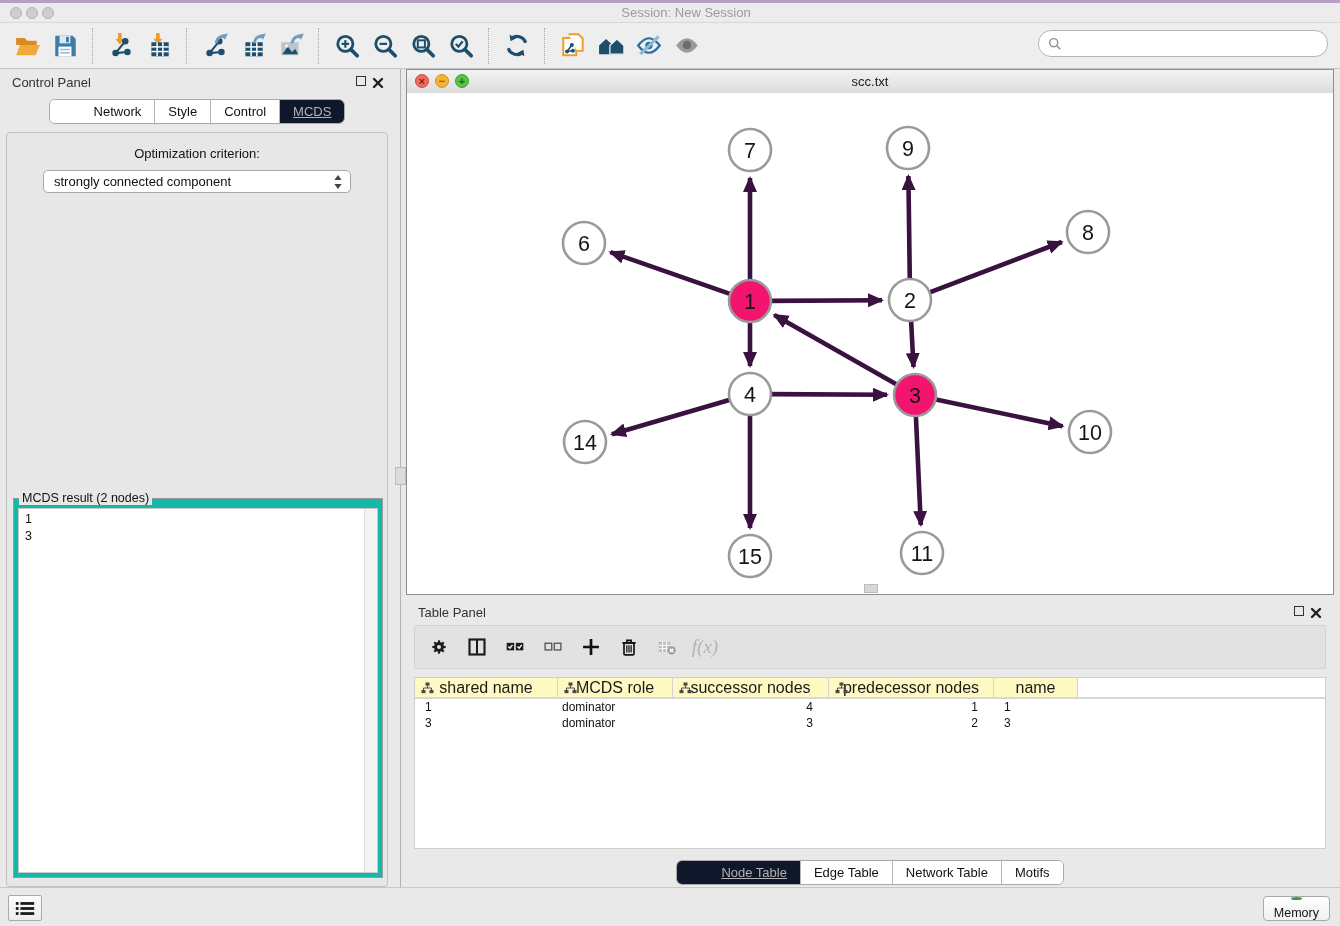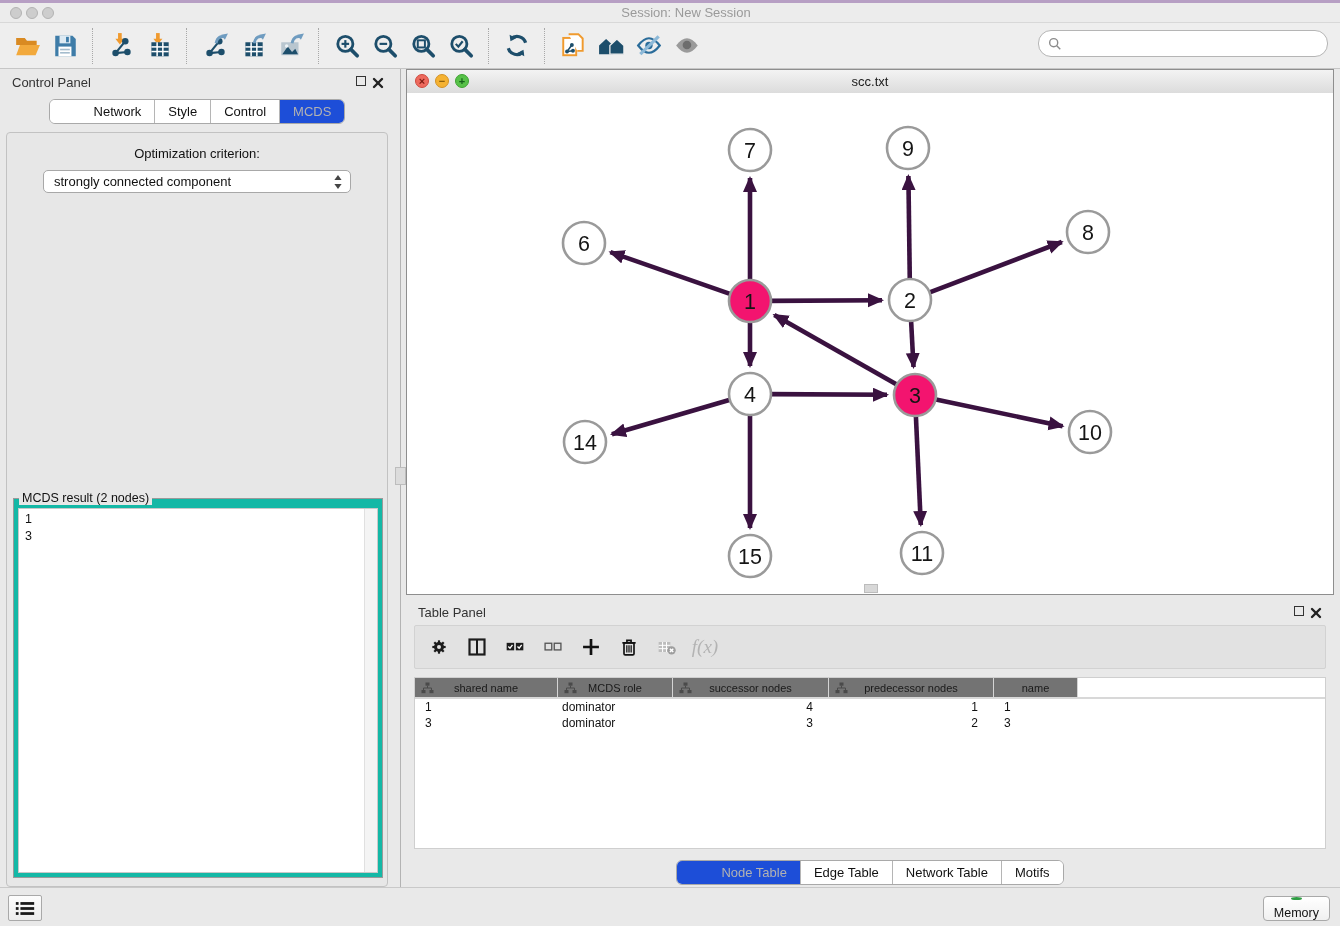--- a/index.html
+++ b/index.html
@@ -27,21 +27,21 @@
   
   .panel-head{position:absolute;left:0;top:0;width:100%;height:26px;}
   .panel-title{position:absolute;left:12px;top:6px;font-size:13px;color:#333;}
   .float-btn{position:absolute;top:7px;width:10px;height:10px;border:1.6px solid #333;box-sizing:border-box;}
   .close-btn{position:absolute;top:6px;width:12px;height:12px;}
   .close-btn svg{width:12px;height:12px;}
   
   .tabs{display:inline-flex;border:1px solid #a9a9a9;border-radius:6px;overflow:hidden;background:#fff;}
   .tab{padding:4px 13px;font-size:13px;background:#fff;color:#111;border-left:1px solid #b5b5b5;cursor:default;white-space:nowrap;}
   .tab:first-child{border-left:none;padding-left:44px;}
-  .tab.active{background:#1d4ed8;color:#b2b2b2;}
+  .tab.active{background:#0f172a;color:#b2b2b2;text-decoration:underline;}
   
   .control-panel{position:absolute;left:0;top:66px;width:394px;height:822px;background:#e9e9e9;}
   .cp-tabs{position:absolute;left:0;right:0;top:30px;text-align:center;}
   .cp-box{position:absolute;left:6px;right:6px;top:63px;bottom:4px;border:1px solid #c2c2c2;
           border-radius:4px;background:#e7e7e7;}
   .opt-label{margin-top:13px;text-align:center;font-size:13px;color:#111;}
   .mac-select{position:relative;margin:9px auto 0 auto;width:308px;height:23px;background:#fff;
               border:1px solid #a8a8a8;border-radius:5px;box-sizing:border-box;
               font-size:13px;color:#111;line-height:21px;padding-left:10px;}
   .mac-select .chev{position:absolute;right:7px;top:3px;}
@@ -74,22 +74,22 @@
   .graph-node-label{font-family:"Liberation Sans",sans-serif;}
   
   .table-panel{position:absolute;left:406px;top:596px;width:928px;height:292px;background:#e9e9e9;}
   .tp-toolbar{position:absolute;left:8px;right:8px;top:26px;height:44px;background:#e2e2e2;
               border:1px solid #d2d2d2;border-radius:2px;display:flex;align-items:center;padding-left:12px;box-sizing:border-box;}
   .tp-btn{width:24px;height:24px;display:flex;align-items:center;justify-content:center;margin-right:14px;}
   .tp-btn svg{width:20px;height:20px;}
   .fx{font-family:"Liberation Serif",serif;font-style:italic;font-size:19px;color:#b3b3b3;}
   .tp-table{position:absolute;left:8px;right:8px;top:78px;bottom:42px;background:#fff;border:1px solid #cfcfcf;overflow:hidden;}
   .thead{display:flex;height:19px;border-bottom:2px solid #d8d8d8;}
-  .th{position:relative;background:#737373;border-right:1px solid #d4d4d4;box-sizing:border-box;
-      font-size:11px;color:#1a1a1a;display:flex;align-items:center;justify-content:center;}
+  .th{position:relative;background:#fef9c3;border-right:1px solid #d4d4d4;box-sizing:border-box;
+      font-size:16px;color:#1a1a1a;display:flex;align-items:center;justify-content:center;}
   .th .tree{position:absolute;left:6px;top:4px;}
   .trow{display:flex;height:16px;font-size:12px;color:#111;}
   .td{box-sizing:border-box;overflow:hidden;white-space:nowrap;line-height:16px;}
   .tp-tabs{position:absolute;left:0;right:0;bottom:6px;text-align:center;}
   
   .statusbar{position:absolute;left:0;bottom:0;width:100%;height:38px;background:#e9e9e9;border-top:1px solid #c9c9c9;}
   .list-btn{position:absolute;left:8px;top:7px;width:32px;height:24px;background:linear-gradient(#fdfdfd,#ededed);
             border:1px solid #a9a9a9;border-radius:2px;display:flex;align-items:center;justify-content:center;}
   .memory-btn{position:absolute;right:10px;top:8px;height:23px;background:linear-gradient(#ffffff,#f0f0f0);
               border:1px solid #a9a9a9;border-radius:4px;display:flex;align-items:center;gap:6px;

